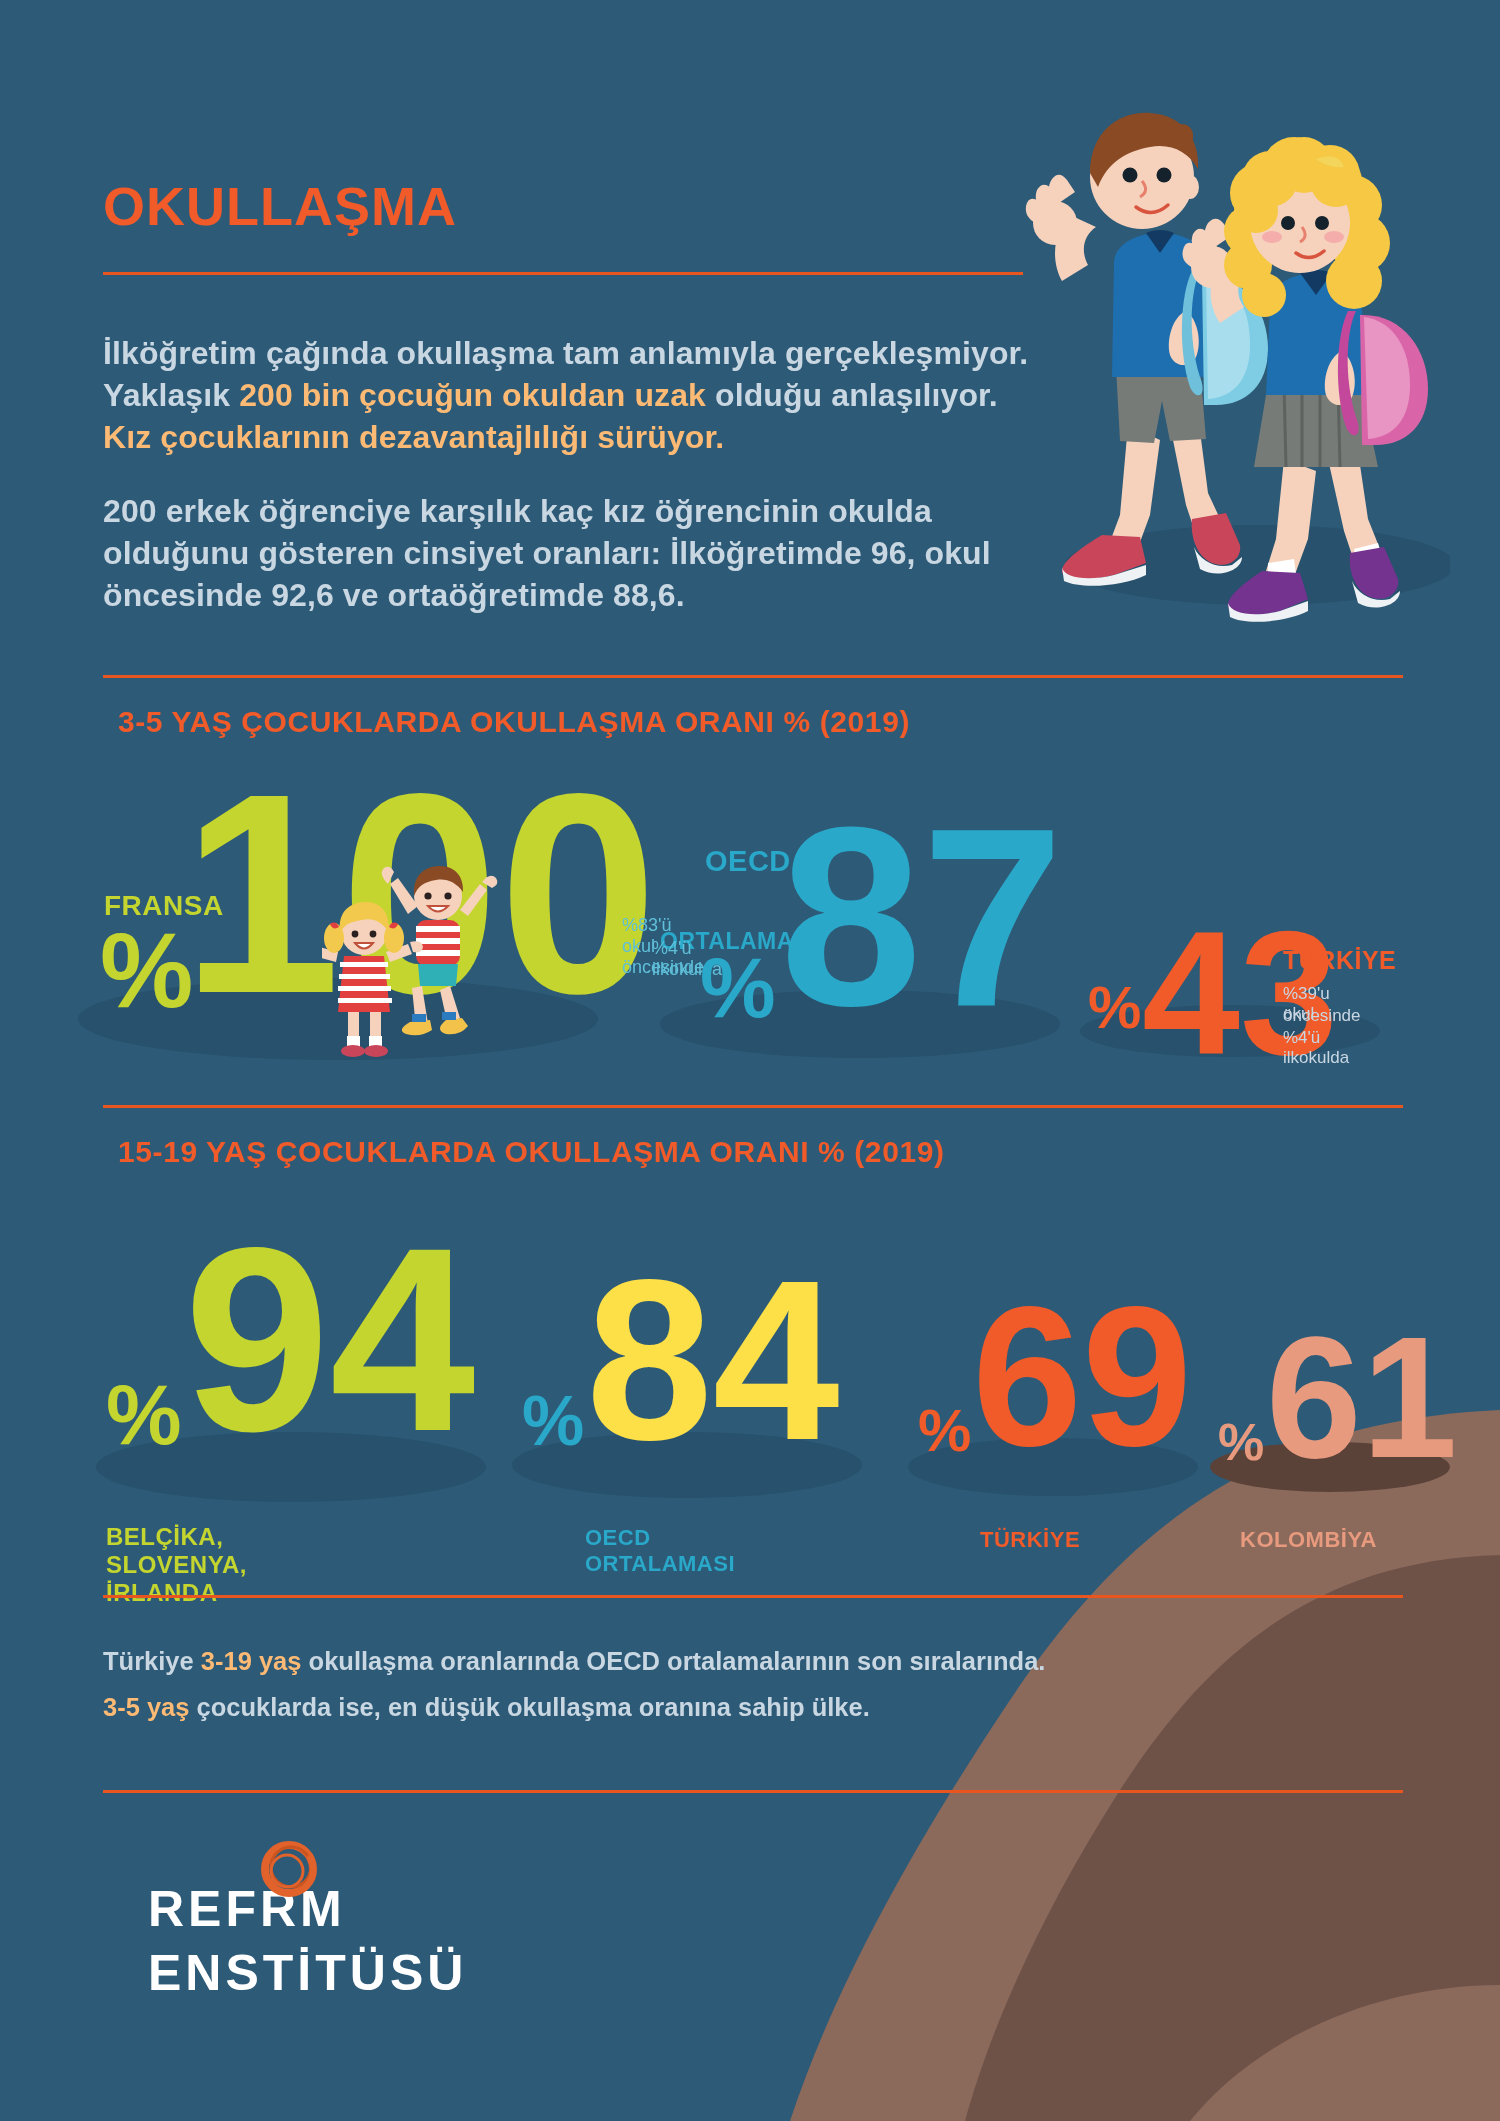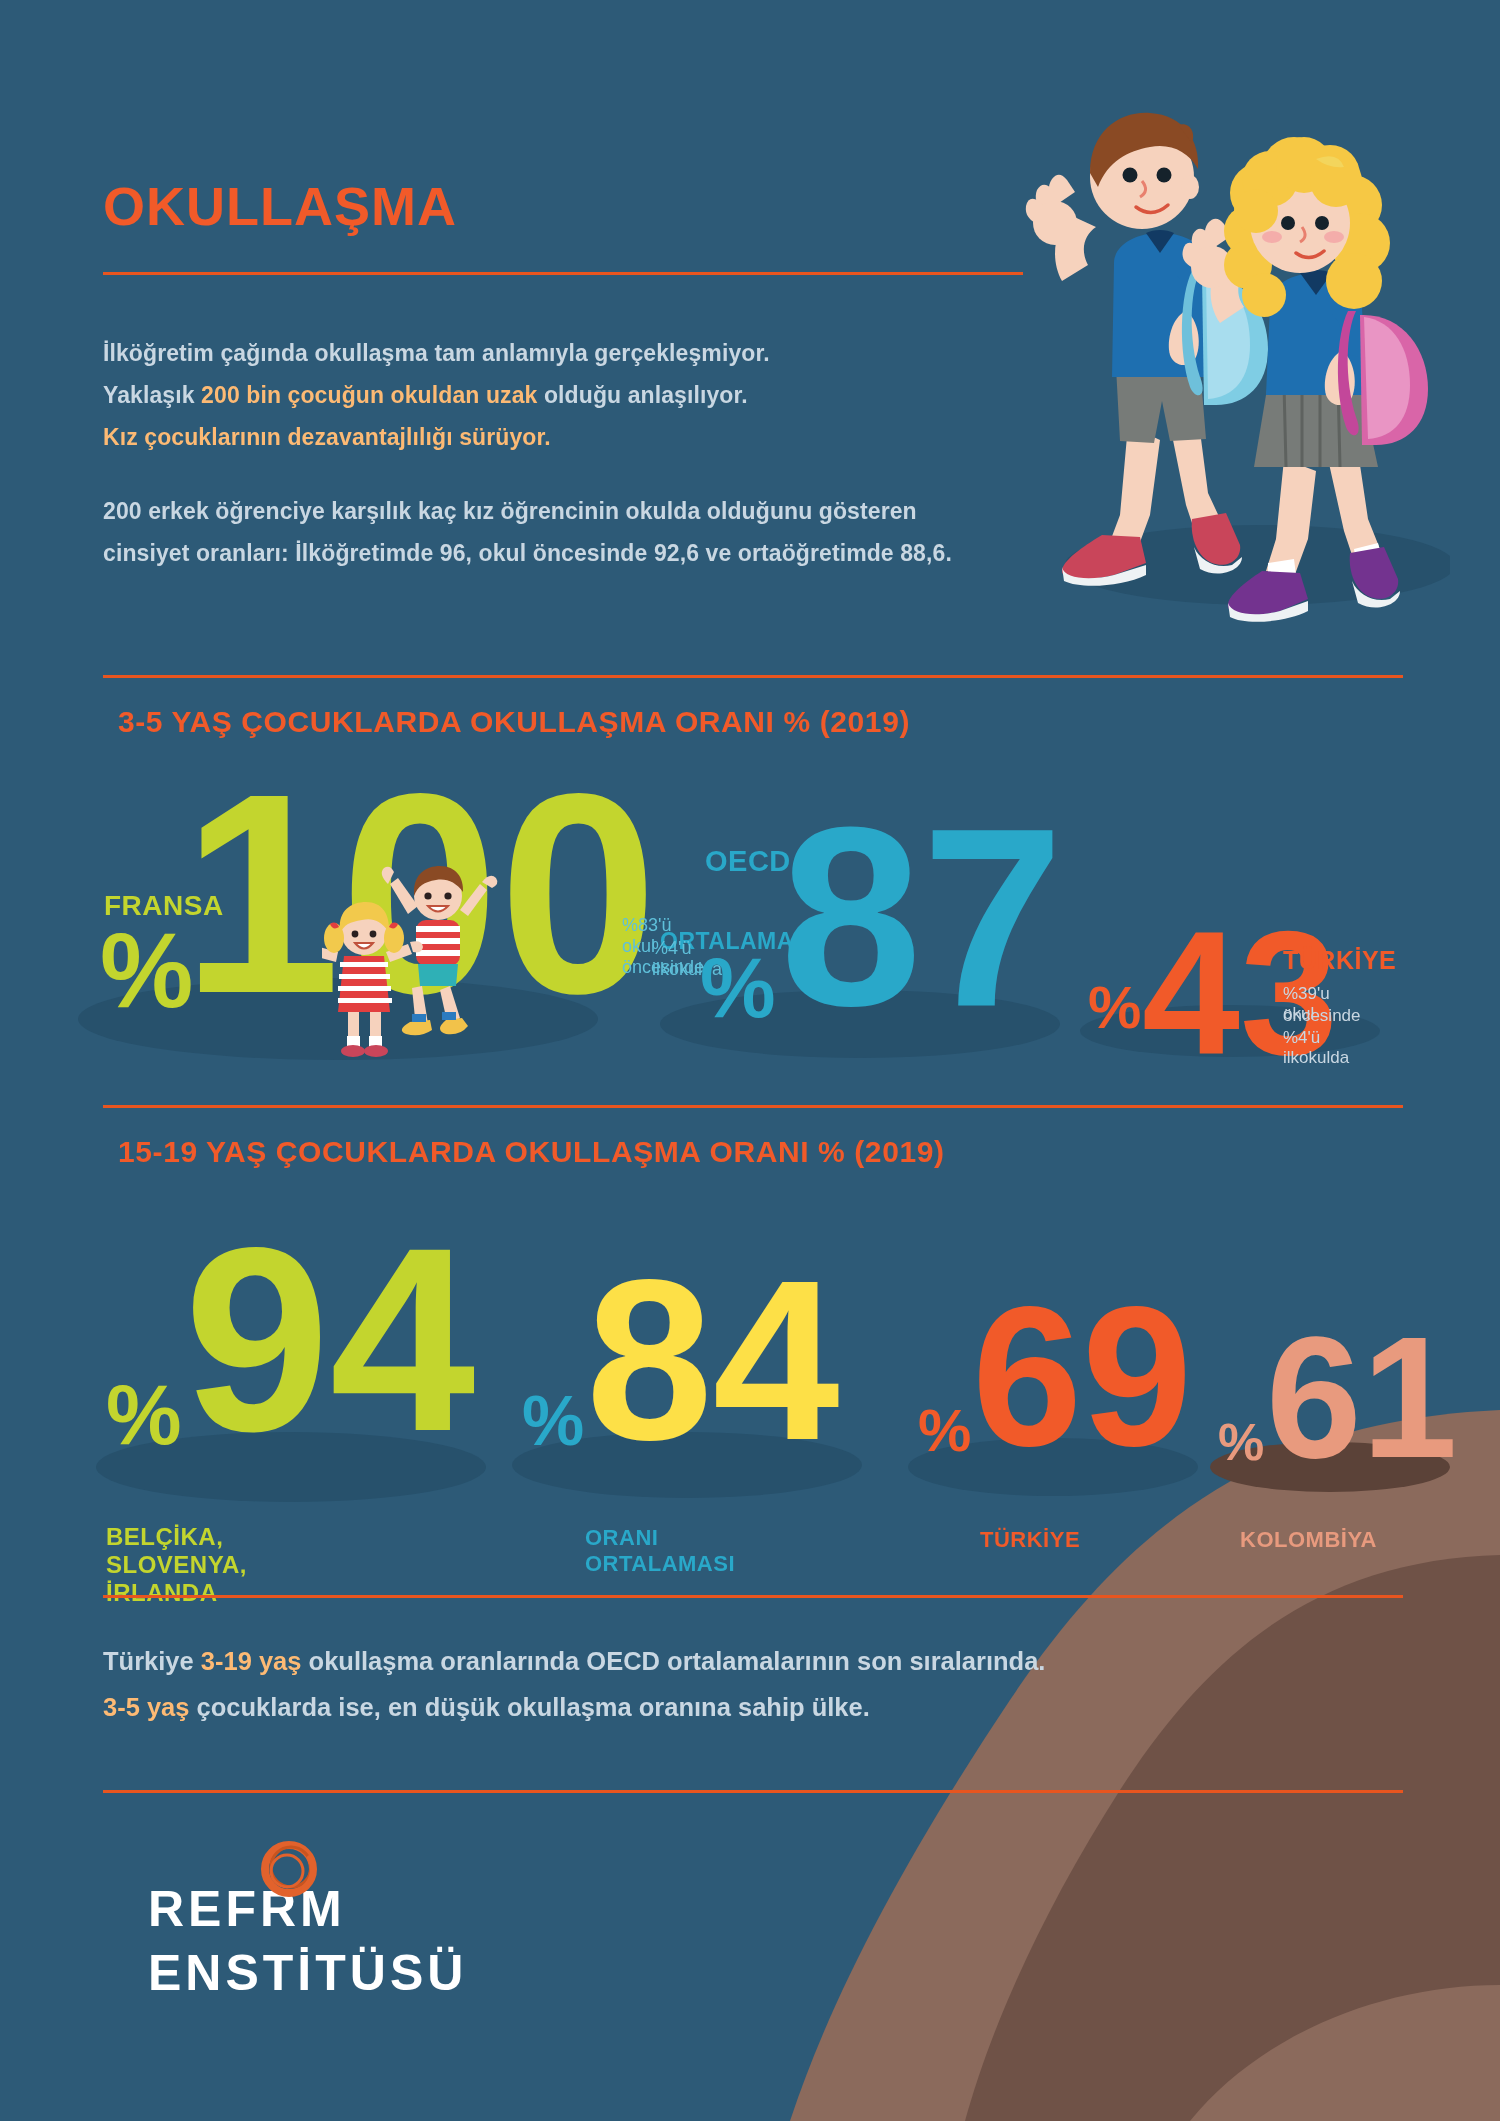--- a/index.html
+++ b/index.html
@@ -26,21 +26,21 @@
     position:absolute; height:3px; background:#e8551f;
   }
   #rule-1 { left:103px; top:272px; width:920px; }
   #rule-2 { left:103px; top:675px; width:1300px; }
   #rule-3 { left:103px; top:1105px; width:1300px; }
   #rule-4 { left:103px; top:1595px; width:1300px; }
   #rule-5 { left:103px; top:1790px; width:1300px; }
 
   .para {
     position:absolute;
-    font-size:23px; line-height:42px; font-weight:bold;
+    font-size:32px; line-height:42px; font-weight:bold;
     color:#c9d7e2; letter-spacing:.1px;
   }
   #para-1 { left:103px; top:332px; width:960px; }
   #para-2 { left:103px; top:490px; width:900px; }
   .hl { color:#fdba74; }
 
   
   .sec-head {
     position:absolute;
     font-size:30px; font-weight:bold; color:#f15a29; letter-spacing:.6px;
@@ -305,21 +305,21 @@
     <div class="ellipse" style="left:96px; top:1432px; width:390px; height:70px;"></div>
     <div class="pct" style="left:106px; top:1382px; font-size:85px; color:#c3d52e;">%</div>
     <div class="big-num" style="left:184px; top:1238px; font-size:262px; color:#c3d52e;">94</div>
     <div class="cap-big" style="left:106px; top:1523px; font-size:24px; color:#c3d52e;">BELÇİKA, SLOVENYA, İRLANDA</div>
   </div>
 
   <div class="stat">
     <div class="ellipse" style="left:512px; top:1432px; width:350px; height:66px;"></div>
     <div class="pct" style="left:522px; top:1394px; font-size:70px; color:#29a8c9;">%</div>
     <div class="big-num" style="left:586px; top:1272px; font-size:228px; color:#fde047;">84</div>
-    <div class="cap-big" style="left:585px; top:1525px; font-size:22px; color:#29a8c9;">ORANI ORTALAMASI</div>
+    <div class="cap-big" style="left:585px; top:1525px; font-size:22px; color:#29a8c9;">OECD ORTALAMASI</div>
   </div>
 
   <div class="stat">
     <div class="ellipse" style="left:908px; top:1438px; width:290px; height:58px;"></div>
     <div class="pct" style="left:918px; top:1408px; font-size:60px; color:#f15a29;">%</div>
     <div class="big-num" style="left:972px; top:1300px; font-size:198px; color:#f15a29;">69</div>
     <div class="cap-big" style="left:980px; top:1527px; font-size:22px; color:#f15a29;">TÜRKİYE</div>
   </div>
 
   <div class="stat">

